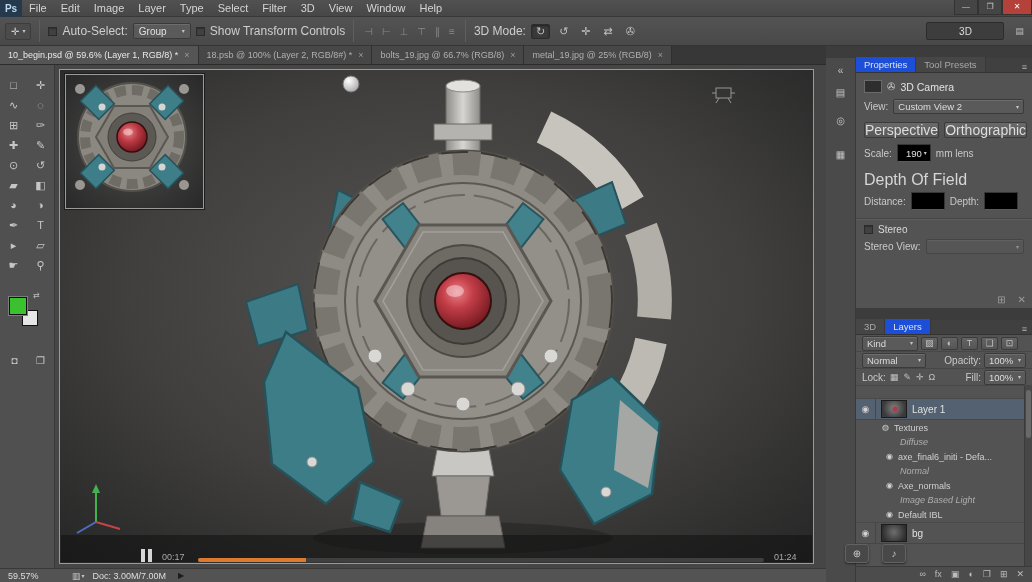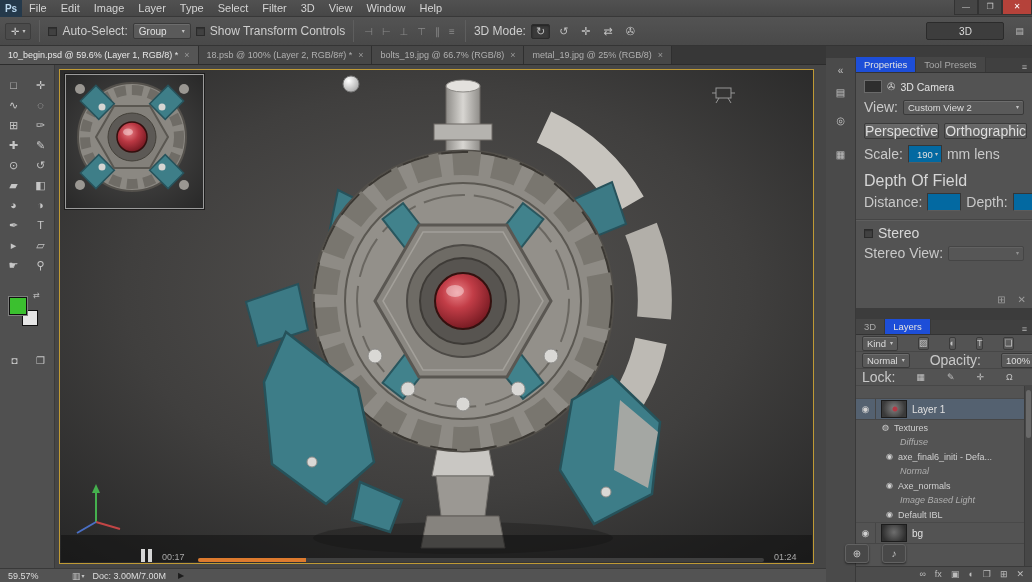--- a/index.html
+++ b/index.html
@@ -65,35 +65,35 @@
 #laysec{margin-top:12px;flex:1;background:#535353;display:flex;flex-direction:column;position:relative;min-height:0}
 .ptabs{height:15px;background:#404040;display:flex;align-items:flex-end;border-bottom:1px solid #333;flex:none}
 .ptab{height:15px;line-height:15px;padding:0 8px;font-size:9.5px;background:#464646;color:#a8a8a8;border-right:1px solid #383838;white-space:nowrap}
 .ptab.active{background:#1d4ed8;color:#e2e2e2}
 .pmenu{margin-left:auto;color:#b5b5b5;font-size:9px;padding-right:5px}
 .prow{display:flex;align-items:center;gap:5px;padding:0 8px;margin-top:6px;flex:none}
 .phead{margin-top:7px}
 .camthumb{width:18px;height:13px;background:#2e2e2e;border:1px solid #6a6a6a;flex:none}
 .cicon{font-size:10px;color:#cccccc}
 .ptitle{font-size:10.5px;color:#e3e3e3}
-.plab{font-size:14px;color:#c9c9c9;white-space:nowrap}
+.plab{font-size:10px;color:#c9c9c9;white-space:nowrap}
 .psel{display:flex;align-items:center;gap:4px;background:#5a5a5a;border:1px solid #3a3a3a;border-radius:2px;height:15px;padding:0 4px;font-size:9.5px;color:#dddddd;box-shadow:inset 0 1px 0 #6d6d6d}
 .psel .caret{margin-left:auto}
 .psel.grow{flex:1}
 .psel.kind{width:56px}
 .psel.blend{width:64px}
 .psel.val{width:42px}
-.pinput{background:#0369a1;border:1px solid #363636;border-bottom-color:#5c5c5c;height:15px;display:flex;align-items:center;justify-content:flex-end;gap:2px;padding:8px 3px;font-size:9.5px;min-width:40px;color:#e0e0e0}
+.pinput{background:#000000;border:1px solid #363636;border-bottom-color:#5c5c5c;height:15px;display:flex;align-items:center;justify-content:flex-end;gap:2px;padding:8px 3px;font-size:9.5px;min-width:40px;color:#e0e0e0}
 .pinput.short{min-width:34px}
 .pbtn{flex:1;height:16px;background:linear-gradient(#6a6a6a,#575757);border:1px solid #3b3b3b;border-radius:2px;display:flex;align-items:center;justify-content:center;font-size:14px;color:#dddddd}
 .pdoftitle{margin-top:9px;font-size:16px;color:#d6d6d6}
 .pdivider{height:1px;background:#454545;box-shadow:0 1px 0 #5e5e5e;margin-top:8px;flex:none}
 #pbottom{position:absolute;bottom:3px;right:6px;display:flex;gap:12px;color:#9c9c9c;font-size:10px}
 
-.lrow{display:flex;align-items:center;gap:20px;padding:0 6px;height:17px;border-bottom:1px solid #474747;flex:none}
+.lrow{display:flex;align-items:center;gap:3px;padding:0 6px;height:17px;border-bottom:1px solid #474747;flex:none}
 .fico{font-size:9px;color:#c2c2c2;width:17px;height:13px;display:flex;align-items:center;justify-content:center;background:linear-gradient(#646464,#555555);border:1px solid #3b3b3b;border-radius:2px;line-height:1}
 .fico.lock{background:none;border:none;width:auto;padding:0 1px;font-size:9px}
 .mlauto{margin-left:auto}
 #layerlist{position:relative;flex:1;overflow:hidden;padding-top:12px;min-height:0}
 .lay{display:flex;align-items:center;height:22px;border-top:1px solid #494949;border-bottom:1px solid #464646;gap:5px;padding-right:10px}
 .lay .gut{width:20px;align-self:stretch;border-right:1px solid #464646;display:flex;align-items:center;justify-content:center;flex:none}
 .lay.sel{background:#546170}
 .eye{font-size:9px;color:#d2d2d2;line-height:1}
 .eye.sm{font-size:8px}
 .thumb{width:26px;height:18px;border:1px solid #1c1c1c;flex:none}

